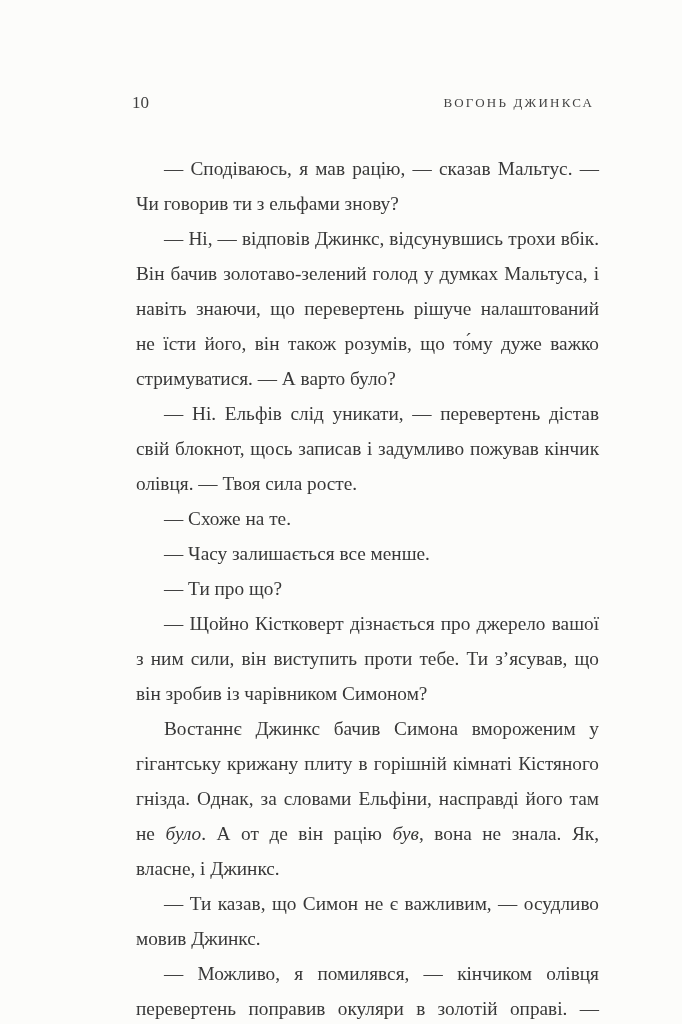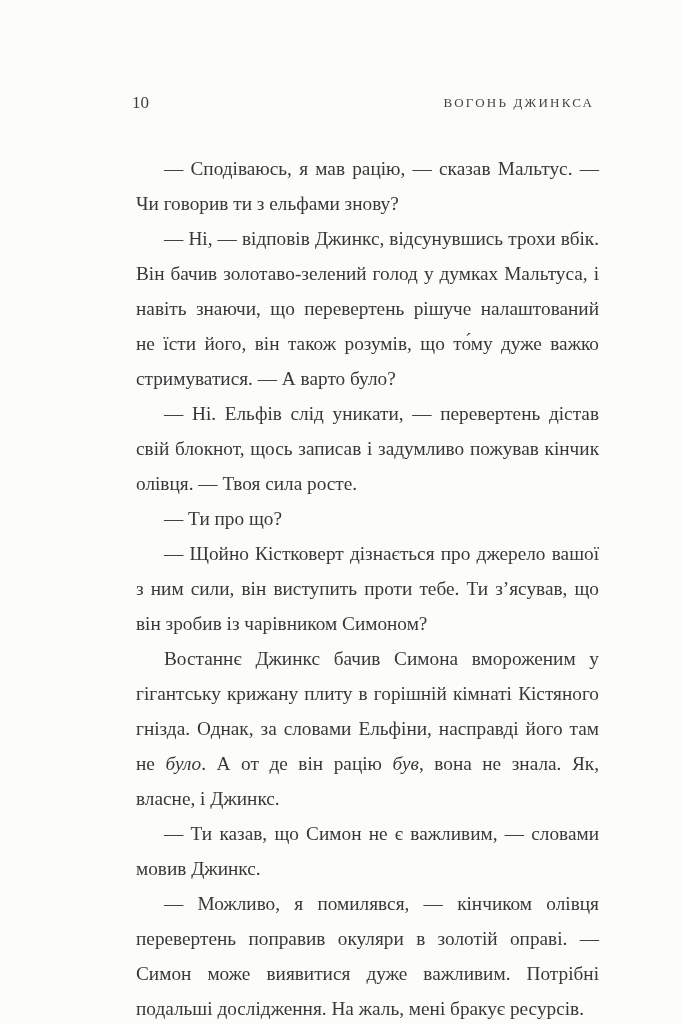--- a/index.html
+++ b/index.html
@@ -61,19 +61,21 @@
 
 <div class="page">
   <div class="page-header">
     <span class="page-number">10</span>
     <span class="running-title">ВОГОНЬ ДЖИНКСА</span>
   </div>
   <div class="text-block">
       <p class="para"><span>— Сподіваюсь, я мав рацію, — сказав Мальтус. — Чи говорив ти з ельфами знову?</span></p>
       <p class="para"><span>— Ні, — відповів Джинкс, відсунувшись трохи вбік. Він бачив золотаво-зелений голод у думках Мальтуса, і навіть знаючи, що перевертень рішуче налаштований не їсти його, він також розумів, що то́му дуже важко стримуватися. — А варто було?</span></p>
       <p class="para"><span>— Ні. Ельфів слід уникати, — перевертень дістав свій блокнот, щось записав і задумливо пожував кінчик олівця. — Твоя сила росте.</span></p>
+      <p class="para"><span>— Схоже на те.</span></p>
+      <p class="para"><span>— Часу залишається все менше.</span></p>
       <p class="para"><span>— Ти про що?</span></p>
       <p class="para"><span>— Щойно Кістковерт дізнається про джерело вашої з ним сили, він виступить проти тебе. Ти з’ясував, що він зробив із чарівником Симоном?</span></p>
       <p class="para"><span>Востаннє Джинкс бачив Симона вмороженим у гігантську крижану плиту в горішній кімнаті Кістяного гнізда. Однак, за словами Ельфіни, насправді його там не </span><em>було</em><span>. А от де він рацію </span><em>був</em><span>, вона не знала. Як, власне, і Джинкс.</span></p>
-      <p class="para"><span>— Ти казав, що Симон не є важливим, — словами мовив Джинкс.</span></p>
+      <p class="para"><span>— Ти казав, що Симон не є важливим, — осудливо мовив Джинкс.</span></p>
       <p class="para"><span>— Можливо, я помилявся, — кінчиком олівця перевертень поправив окуляри в золотій оправі. — Симон може виявитися дуже важливим. Потрібні подальші дослідження. На жаль, мені бракує ресурсів.</span></p>
     </div>
 </div>
 
 </body></html>

